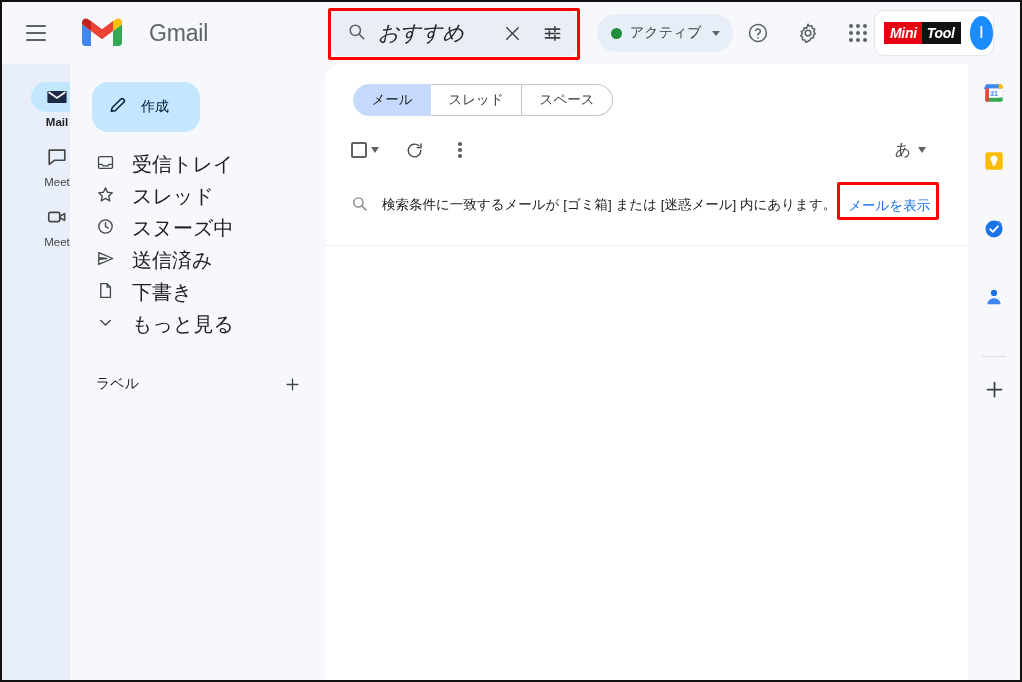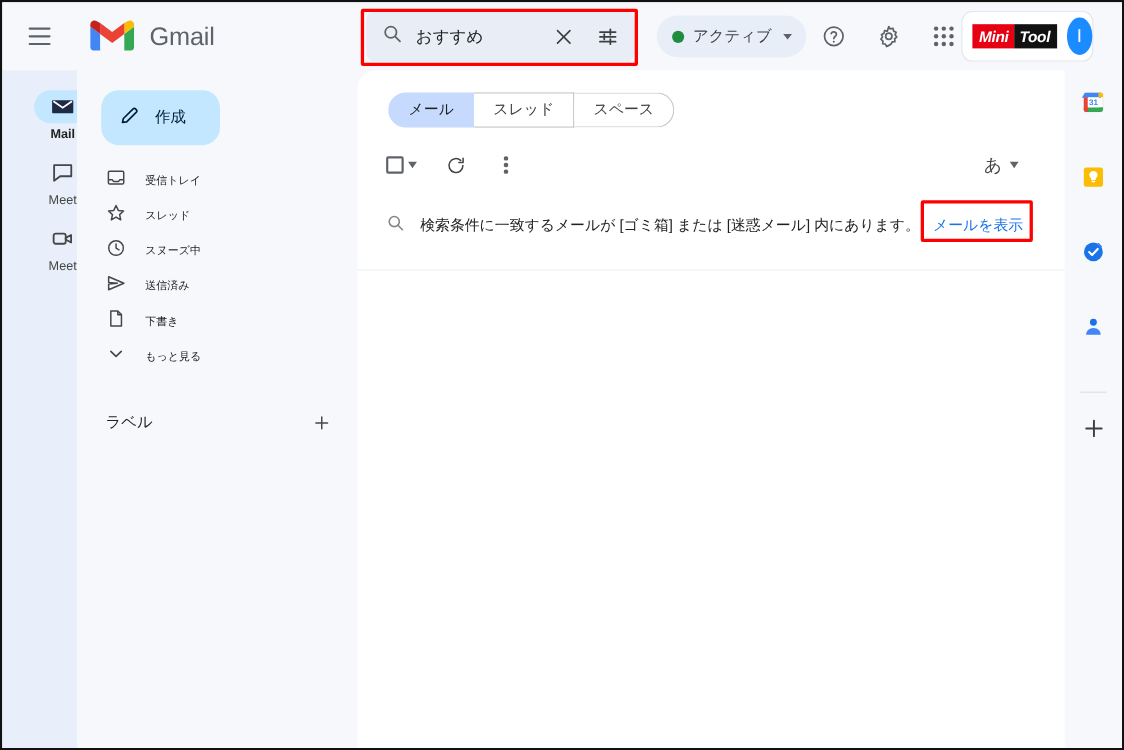--- a/index.html
+++ b/index.html
@@ -46,21 +46,21 @@
     display: block;
     width: 20px; height: 2px;
     background: #5f6368;
     border-radius: 1px;
   }
 
   .brand {
     display: flex;
     align-items: center;
     margin-left: 24px;
-    gap: 14px;
+    gap: 27px;
   }
   .gmail-logo { width: 40px; height: 30px; display:block; }
   .brand-name {
     font-size: 23px;
     color: #5f6368;
     letter-spacing: -0.2px;
     font-family: "Liberation Sans", sans-serif;
   }
 
   
@@ -83,24 +83,25 @@
     width: 244px; height: 46px;
     background: #e9eef6;
     border-radius: 8px;
     display: flex;
     align-items: center;
     padding: 0 12px 0 14px;
   }
   .search-icon { flex: 0 0 auto; margin-right: 12px; }
   .search-text {
     flex: 1 1 auto;
-    font-size: 15px;
+    font-size: 21px;
     color: #202124;
     white-space: nowrap;
     overflow: hidden;
+    font-style: italic;
   }
   .search-btn {
     flex: 0 0 auto;
     width: 26px; height: 26px;
     display: flex; align-items: center; justify-content: center;
     cursor: pointer;
   }
   .search-btn + .search-btn { margin-left: 14px; }
 
   
@@ -252,21 +253,21 @@
   .nav-list { margin-top: 16px; }
   .nav-item {
     height: 32px;
     display: flex;
     align-items: center;
     padding-left: 26px;
     gap: 17px;
     border-radius: 0 16px 16px 0;
     cursor: pointer;
   }
-  .nav-item-label { font-size: 10px; color: #202124; }
+  .nav-item-label { font-size: 20px; color: #202124; }
 
   .labels-head {
     margin-top: 28px;
     height: 32px;
     display: flex;
     align-items: center;
     padding-left: 26px;
     padding-right: 22px;
   }
   .labels-title { font-size: 14px; color: #202124; flex: 1 1 auto; }

